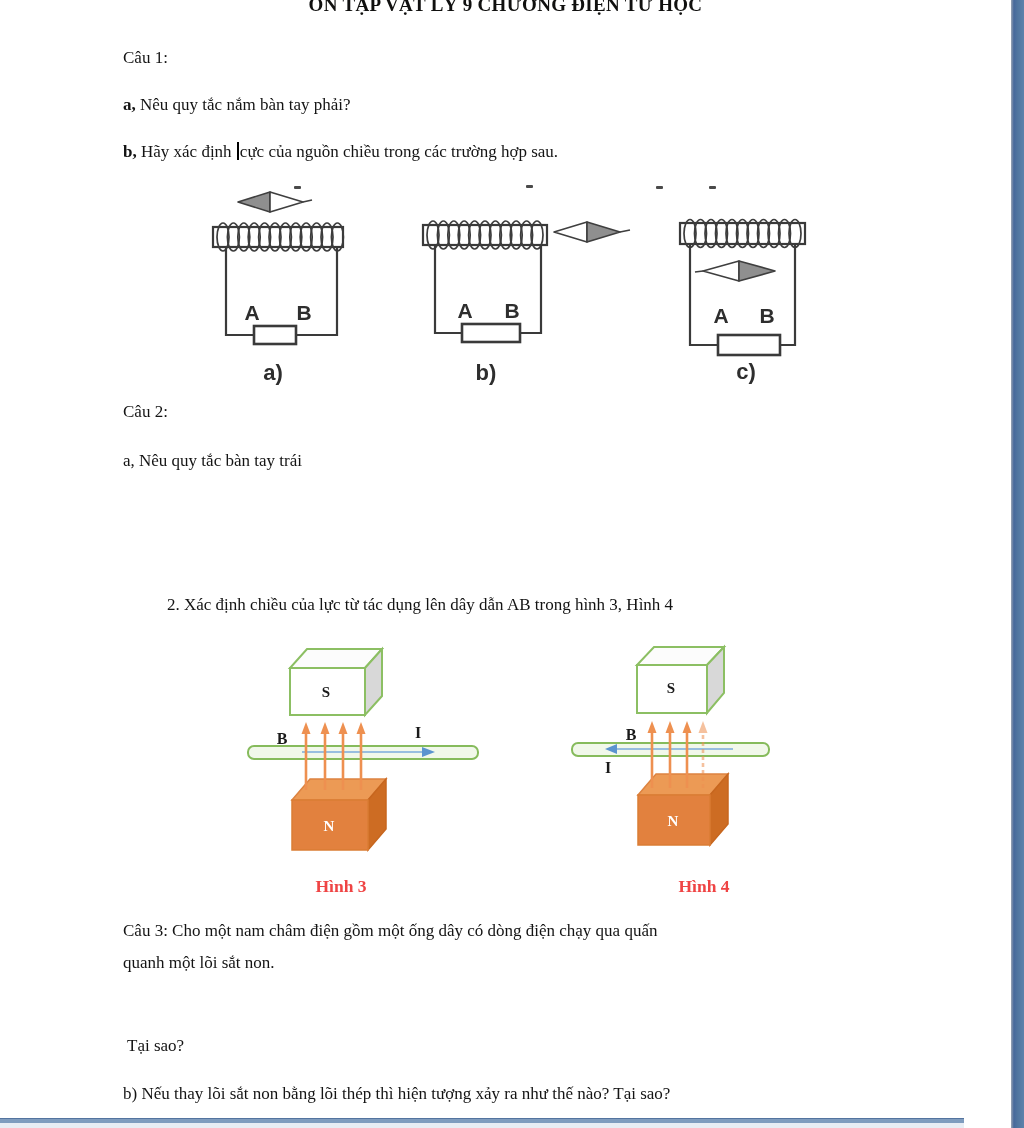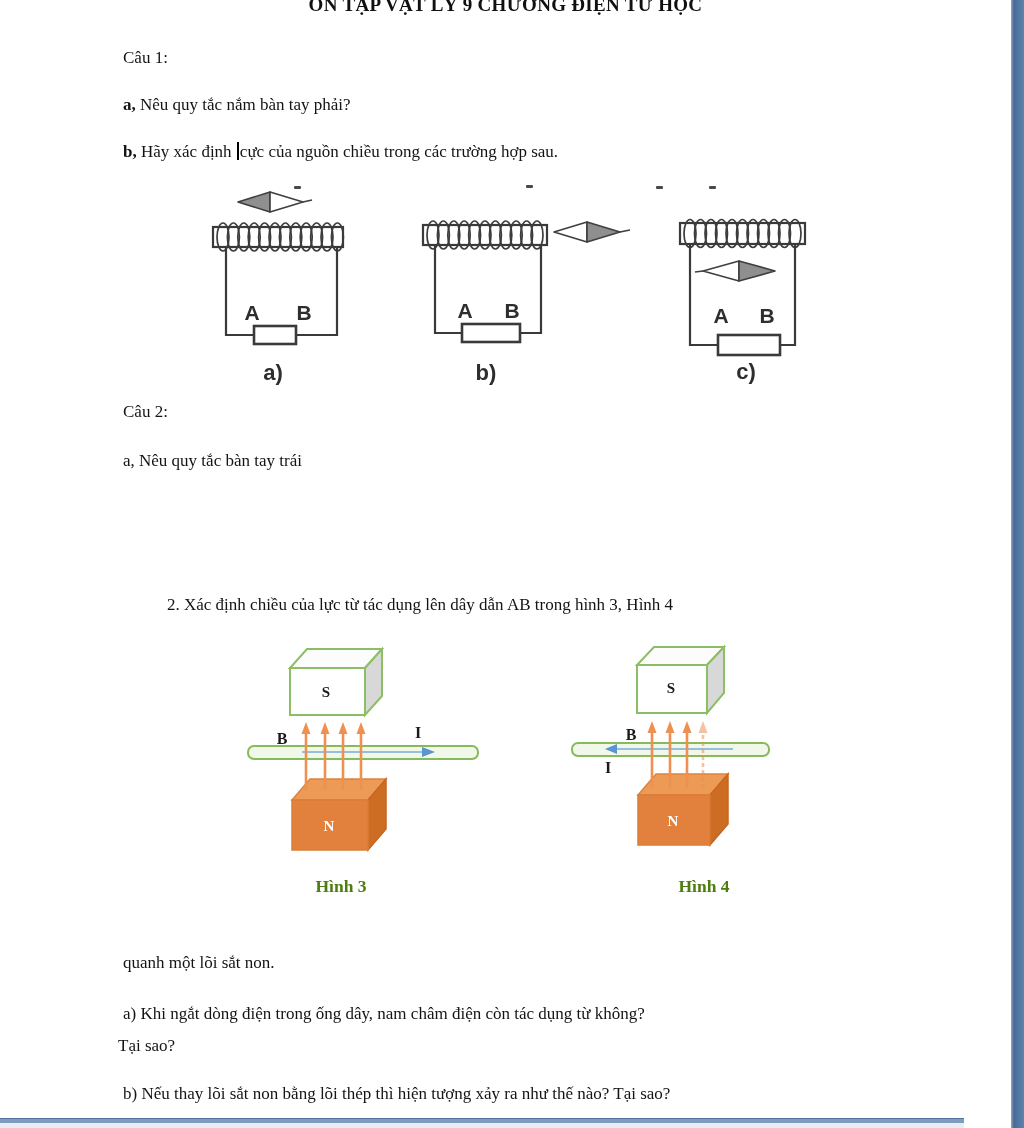--- a/index.html
+++ b/index.html
@@ -22,21 +22,21 @@
     position:absolute;top:-6px;left:0;width:1011px;text-align:center;
     font-weight:bold;font-size:19px;color:#10100f;letter-spacing:.3px;white-space:nowrap;
   }
   .t{
     position:absolute;font-size:17px;color:#141414;white-space:nowrap;line-height:1.2;
   }
   .t b{font-weight:bold;}
   .caret{display:inline-block;width:2px;height:18px;background:#000;vertical-align:-3px;margin:0 1px;}
   .fig{position:absolute;}
   .stray{position:absolute;width:7px;height:3px;background:#4a4a4a;border-radius:1px;}
-  .cap{position:absolute;font-weight:bold;font-size:17.5px;color:#4d7c0f;transform:translateX(-50%);white-space:nowrap;}
+  .cap{position:absolute;font-weight:bold;font-size:17.5px;color:#ef4444;transform:translateX(-50%);white-space:nowrap;}
   
   .wire{stroke:#3a3a3a;stroke-width:2.2;fill:none;}
   .bar{fill:#ffffff;stroke:#3a3a3a;stroke-width:2.2;}
   .batt{fill:#ffffff;stroke:#3a3a3a;stroke-width:2.6;}
   g[data-coil] ellipse{fill:none;stroke:#3c3c3c;stroke-width:1.7;}
   .needle{stroke:#3f3f3f;stroke-width:1.6;stroke-linejoin:round;}
   .n-dark{fill:#8f8f8f;}
   .n-light{fill:#ffffff;}
   .ab{font-family:"Liberation Sans","DejaVu Sans",sans-serif;font-size:21px;font-weight:600;fill:#2e2e2e;text-anchor:middle;}
   .figcap{font-family:"Liberation Sans","DejaVu Sans",sans-serif;font-size:22px;font-weight:600;fill:#2e2e2e;text-anchor:middle;}
@@ -207,22 +207,22 @@
           <polygon points="133.5,93 138,81 142.5,93" fill="#ee9050" stroke="none"></polygon>
         </g>
     </g>
     <text class="blabel" x="66" y="100">B</text>
     <text class="blabel" x="43" y="133">I</text>
   </svg>
 
   <div class="cap" style="left:341px;top:876px;">Hình 3</div>
   <div class="cap" style="left:704px;top:876px;">Hình 4</div>
 
+  <div class="t" style="left:123px;top:921px;">Câu 3: Cho một nam châm điện gồm một ống dây có dòng điện chạy qua quấn</div>
   <div class="t" style="left:123px;top:953px;">quanh một lõi sắt non.</div>
-  <div class="t" style="left:123px;top:1004px;">a) Khi ngắt dòng điện trong ống dây, nam châm điện còn tác dụng từ không?</div>
-  <div class="t" style="left:118px;top:1036px;">Tại sao?</div>
+  <div class="t" style="left:127px;top:1036px;">Tại sao?</div>
   <div class="t" style="left:123px;top:1084px;">b) Nếu thay lõi sắt non bằng lõi thép thì hiện tượng xảy ra như thế nào? Tại sao?</div>
 
   <div class="bottom-rule"></div>
   <div class="bottom-below"></div>
 </div>
 
 <div class="right-edge"></div>
 
 </body></html>

